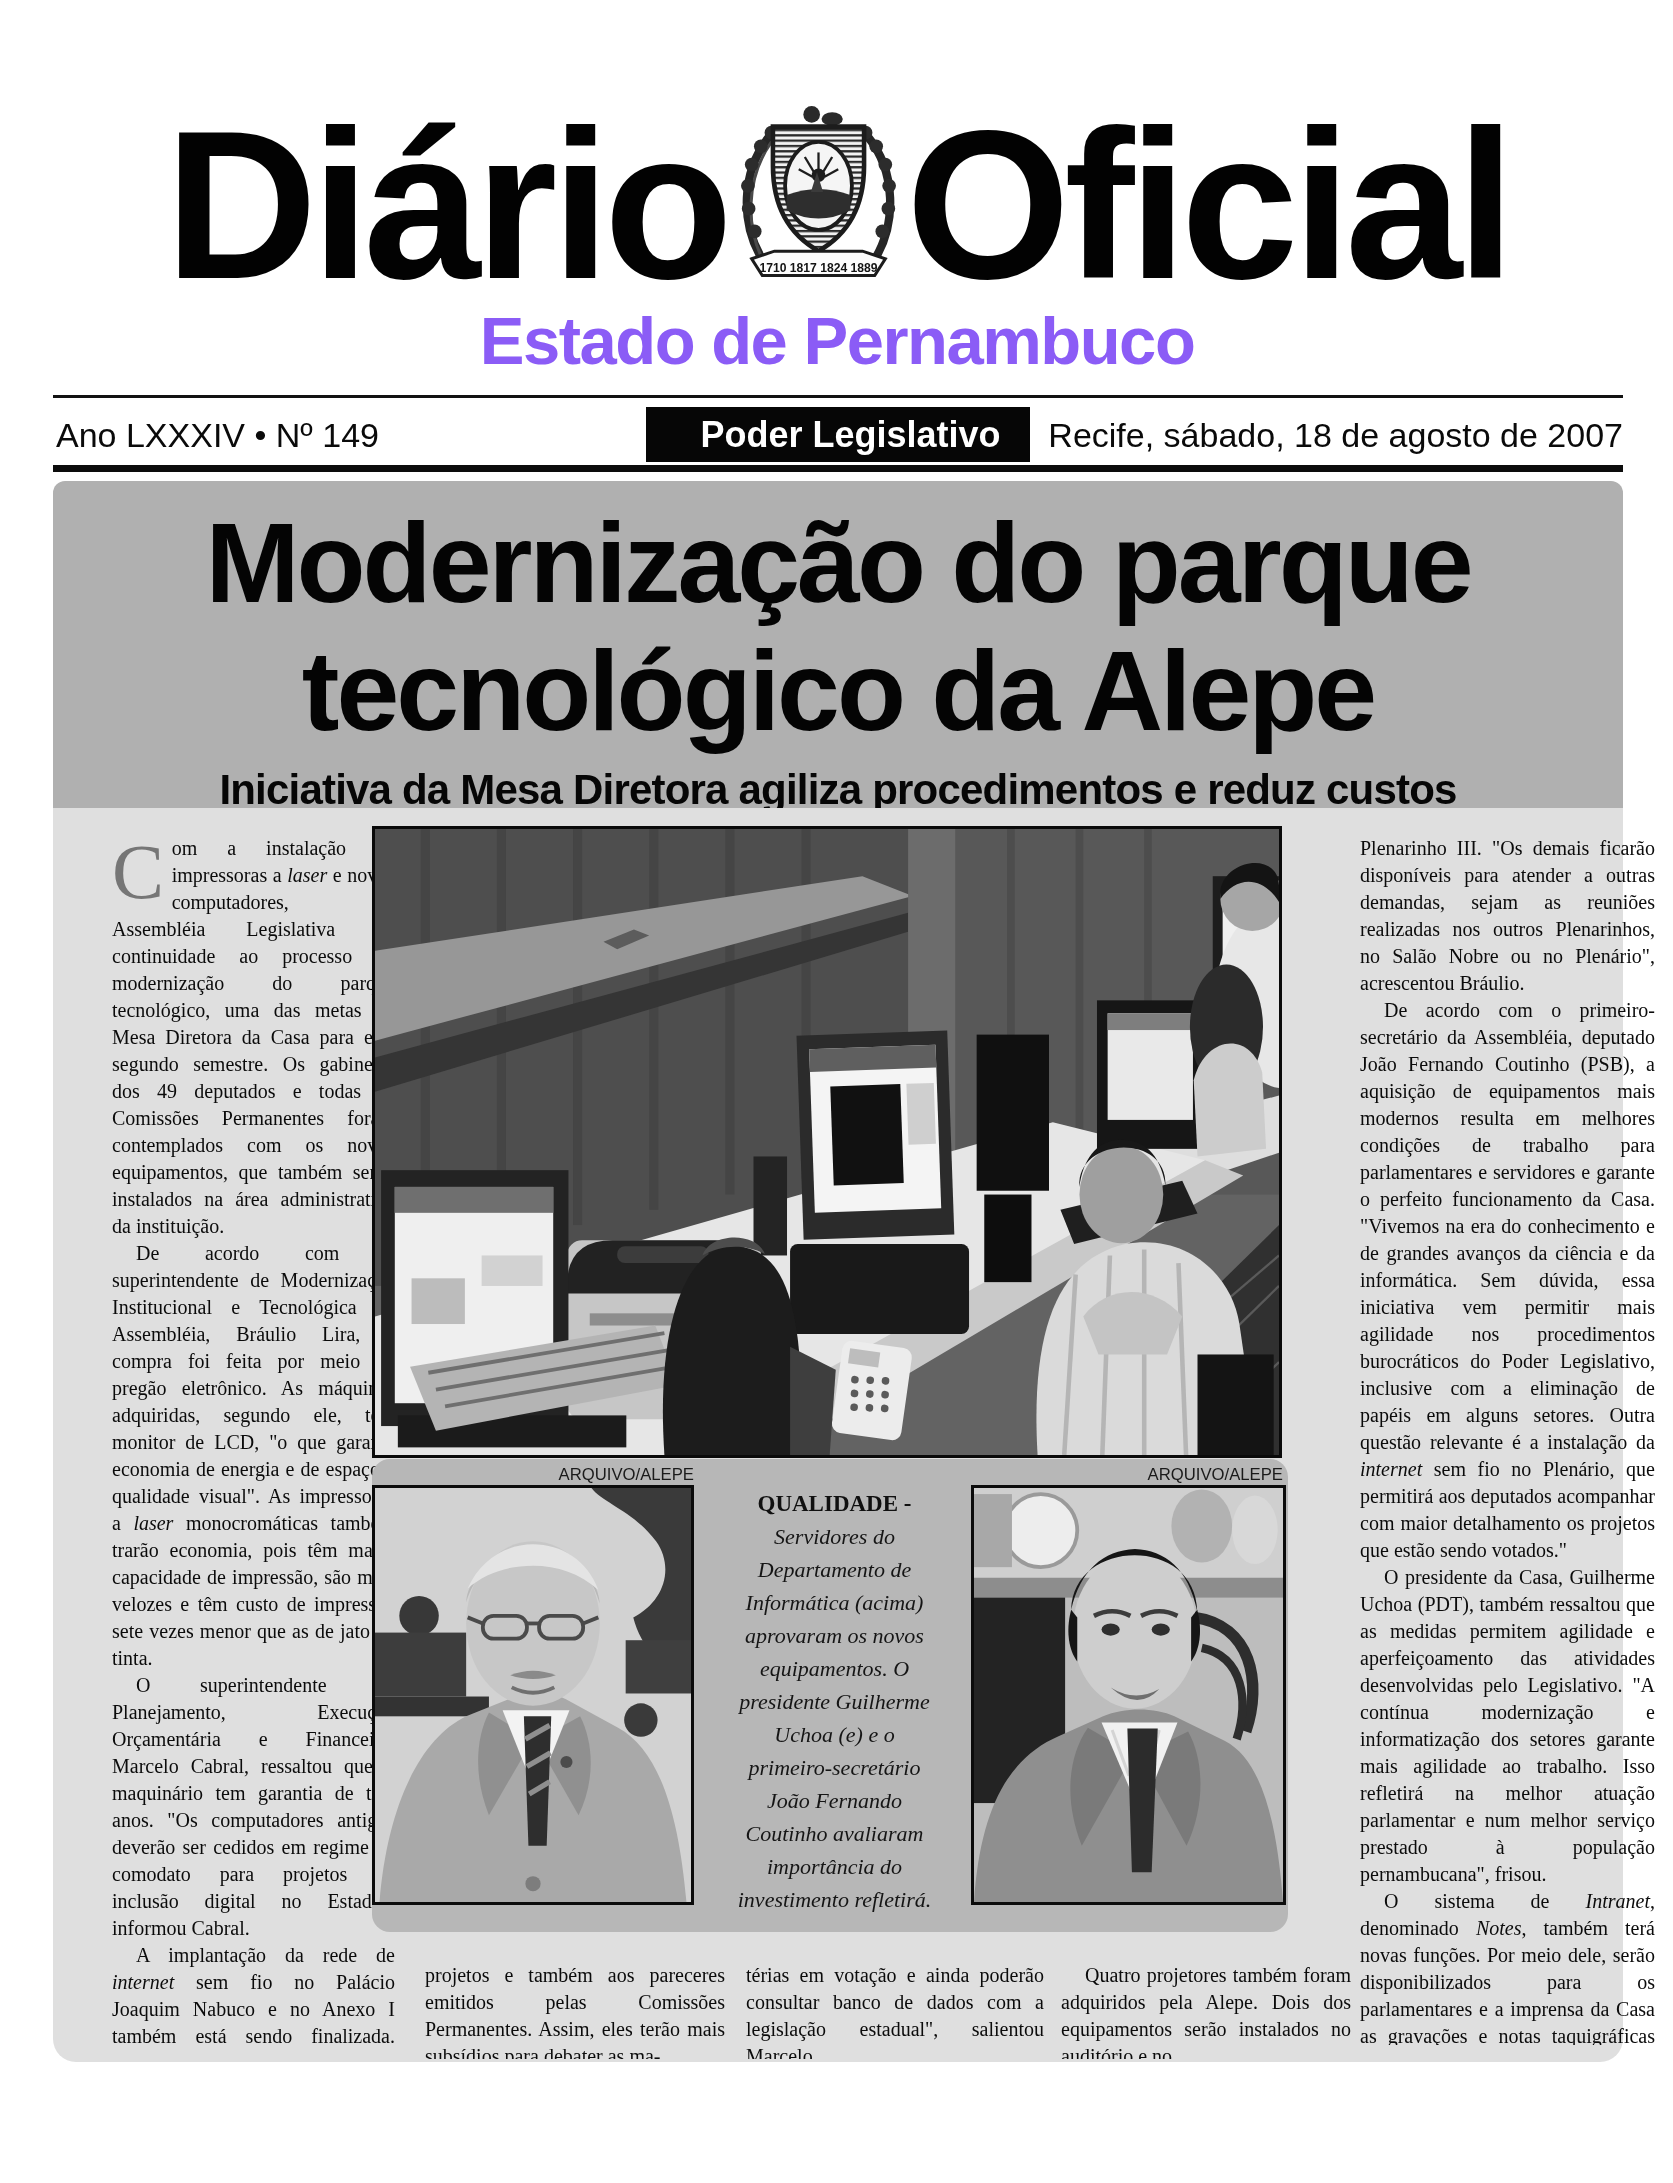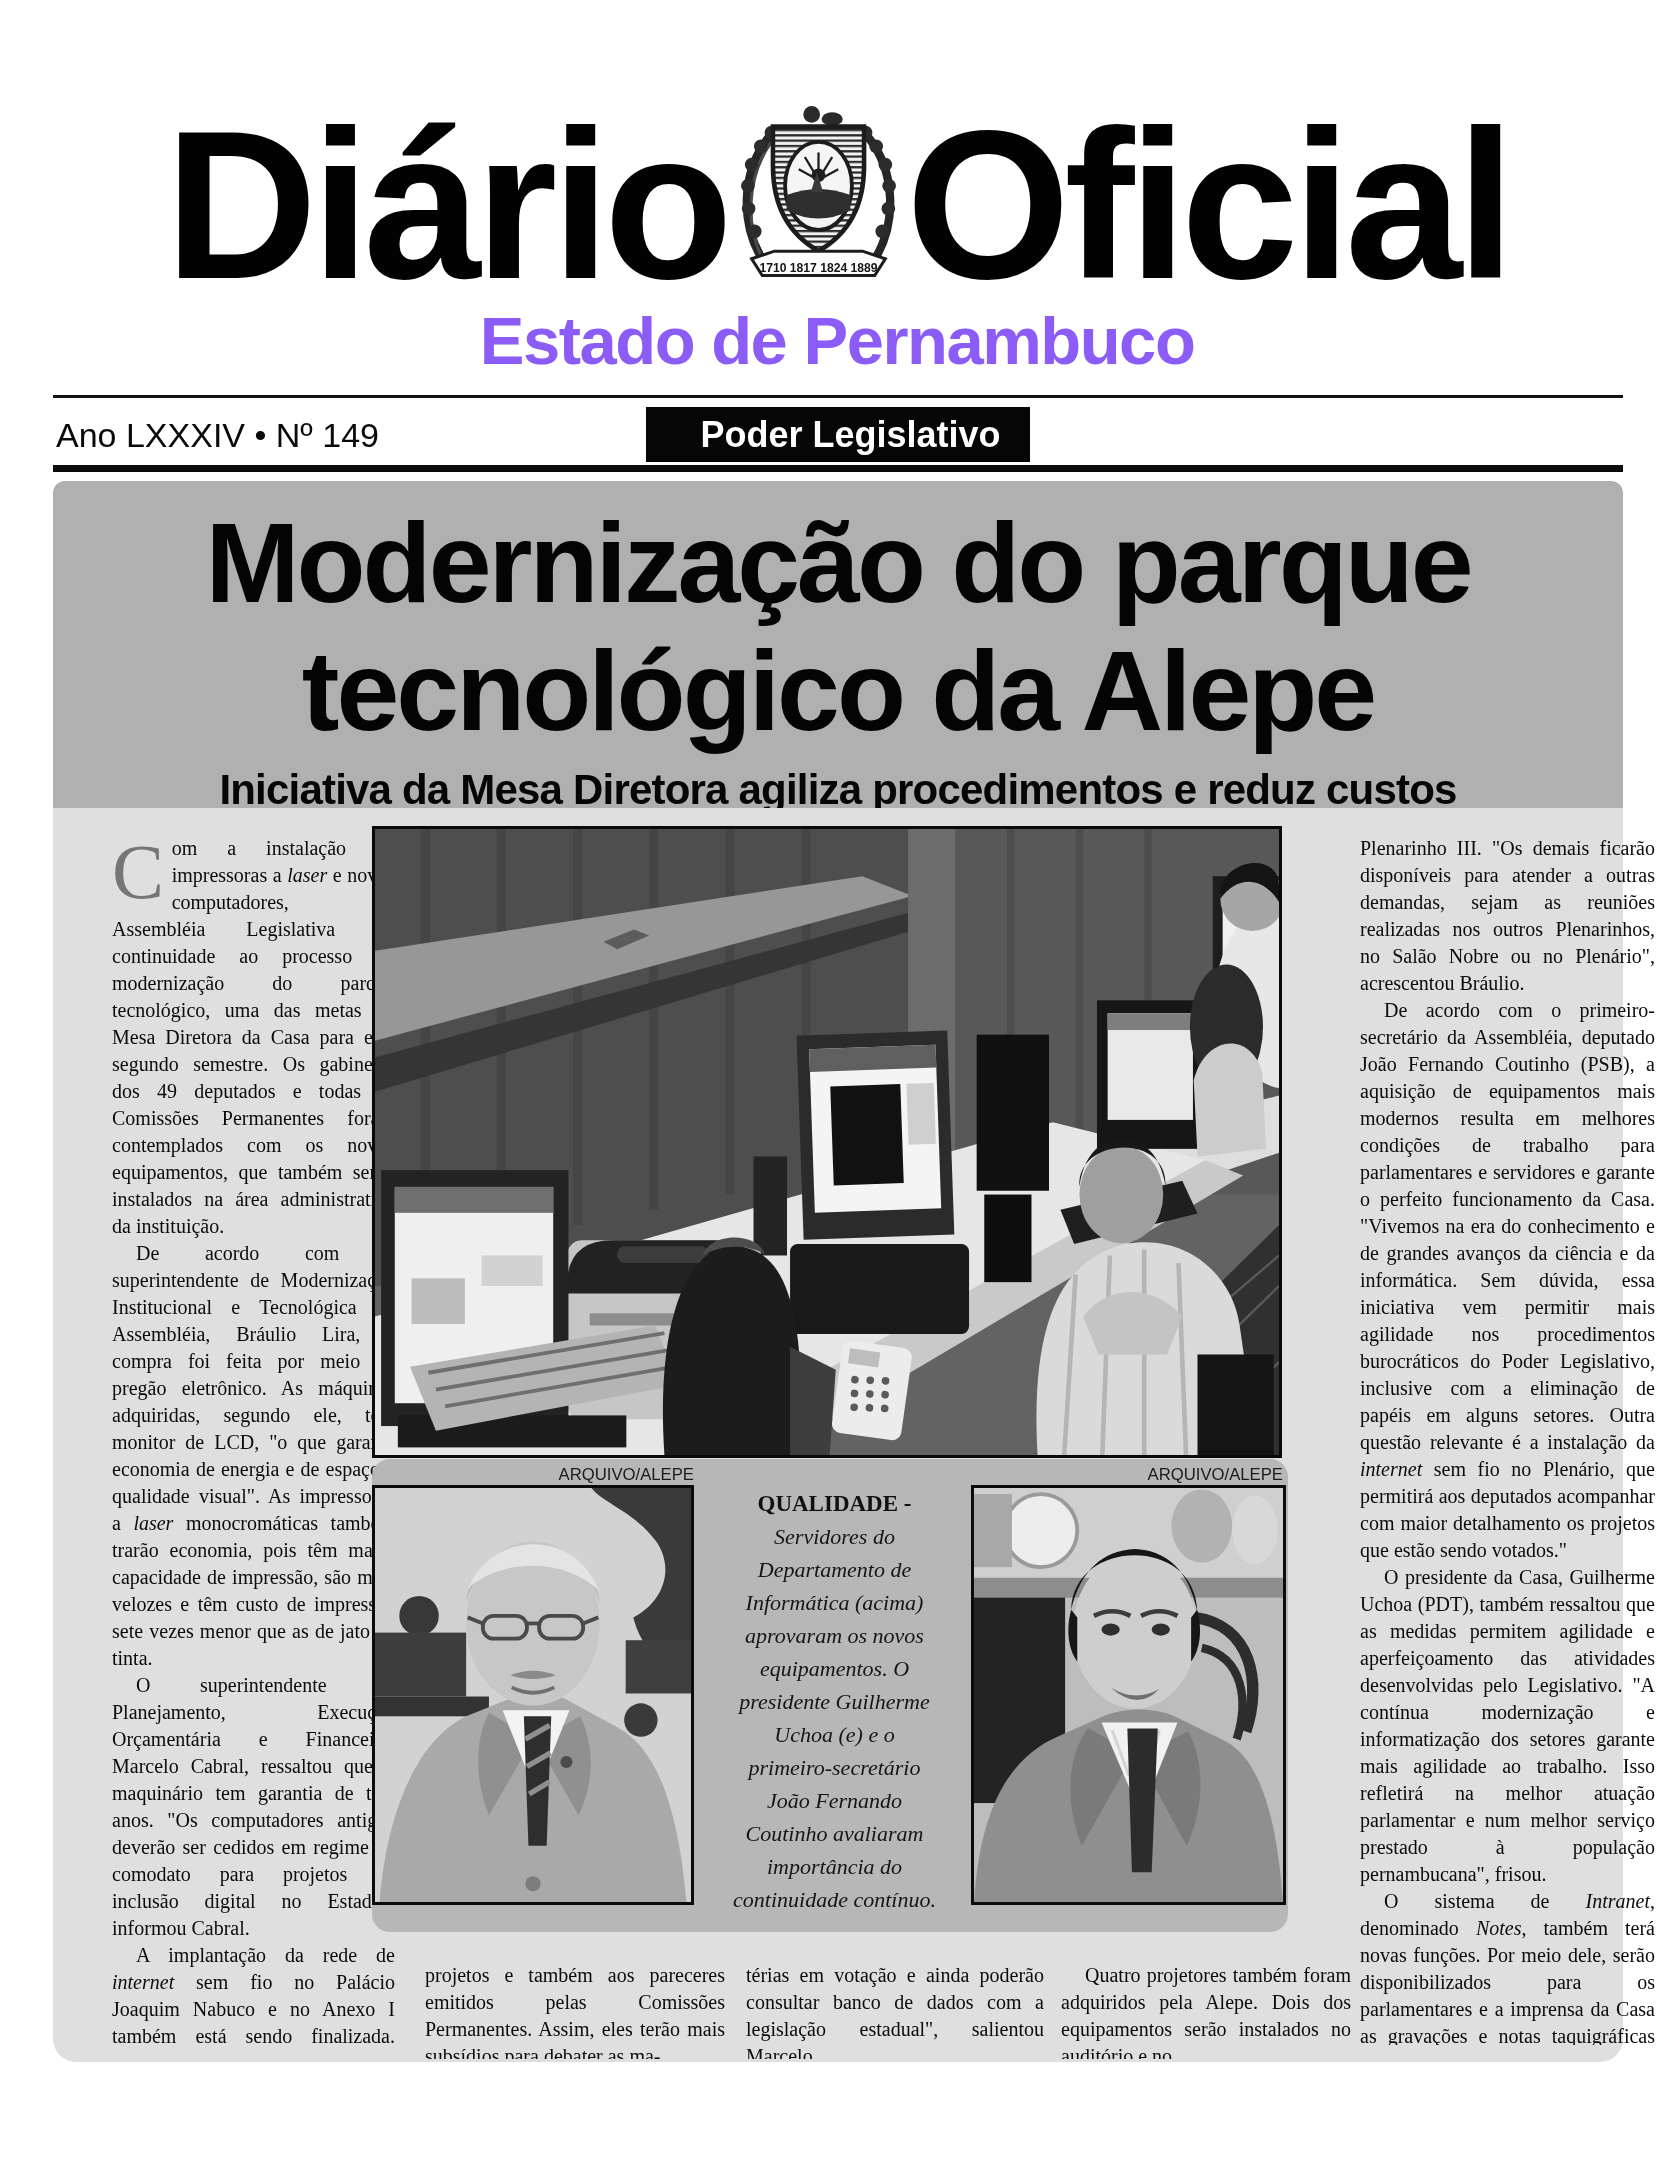--- a/index.html
+++ b/index.html
@@ -134,20 +134,21 @@
   </div>
   <div class="masthead-sub">Estado de Pernambuco</div>
 
   <div class="rule-thin"></div>
 
   <div class="edition">
     <span class="edition-issue">Ano LXXXIV • Nº 149</span>
     <div class="edition-box">
       <span>Poder Legislativo</span>
     </div>
+    <span class="edition-date">Recife, sábado, 18 de agosto de 2007</span>
   </div>
 
   <div class="rule-thick"></div>
 
   <div class="headline-box">
     <div class="headline-l1">Modernização do parque</div>
     <div class="headline-l2">tecnológico da Alepe</div>
     <div class="headline-sub">Iniciativa da Mesa Diretora agiliza procedimentos e reduz custos</div>
   </div>
 
@@ -331,21 +332,21 @@
             <div class="caption-line">Departamento de</div>
             <div class="caption-line">Informática (acima)</div>
             <div class="caption-line">aprovaram os novos</div>
             <div class="caption-line">equipamentos. O</div>
             <div class="caption-line">presidente Guilherme</div>
             <div class="caption-line">Uchoa (e) e o</div>
             <div class="caption-line">primeiro-secretário</div>
             <div class="caption-line">João Fernando</div>
             <div class="caption-line">Coutinho avaliaram</div>
             <div class="caption-line">importância do</div>
-            <div class="caption-line">continuidade contínuo.</div>
+            <div class="caption-line">investimento refletirá.</div>
           </div>
       </div>
 
       <div id="portrait-right" class="portrait">
         <svg viewBox="0 0 407 544" preserveAspectRatio="none" aria-hidden="true">
           <rect width="407" height="544" fill="#bdbdbd"></rect>
 
           <rect x="0" y="0" width="407" height="118" fill="#cfcfcf"></rect>
           <circle cx="88" cy="56" r="48" fill="#ededed"></circle>
             <circle cx="88" cy="56" r="48" fill="none" stroke="#9a9a9a" stroke-width="5"></circle>

